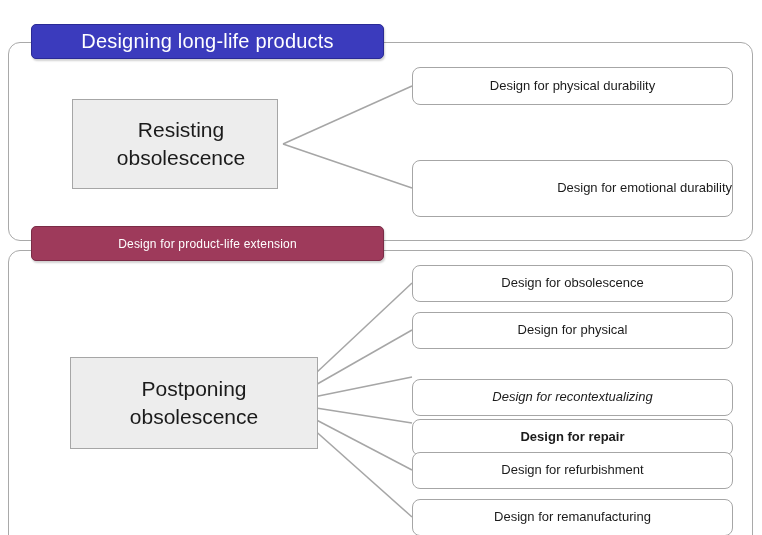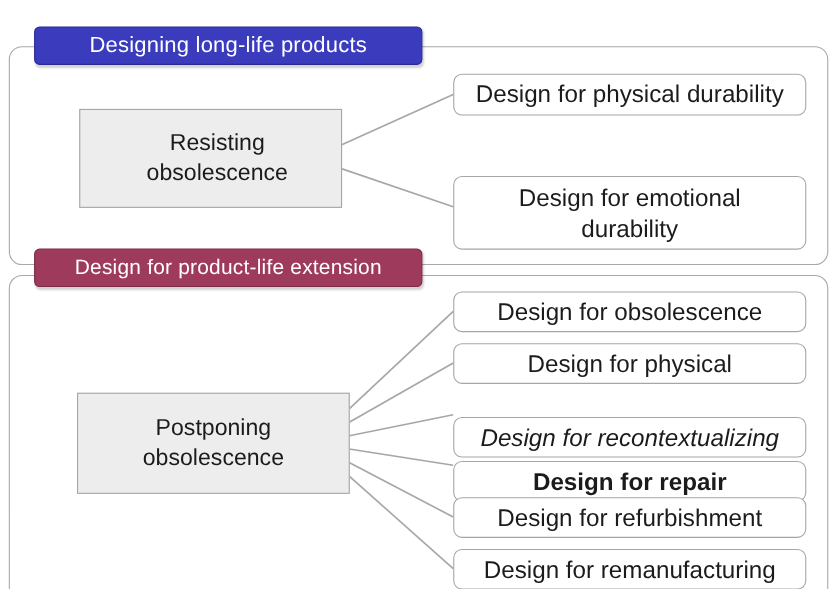--- a/index.html
+++ b/index.html
@@ -58,60 +58,60 @@
   #badge-1 {
     top: 5px;
     background: #3b3bbd;
     border: 1.5px solid #2a2a96;
     font-size: 20px;
   }
   #badge-2 {
     top: 207px;
     background: #9e3a5b;
     border: 1.5px solid #7a2c46;
-    font-size: 19px;
+    font-size: 12px;
   }
 
   .root-node {
     position: absolute;
     background: #ededed;
     border: 1.5px solid #a6a6a6;
     display: flex;
     align-items: center;
     justify-content: center;
     text-align: center;
     font-size: 21px;
     line-height: 1.35;
     color: #1b1b1b;
     box-sizing: border-box;
     z-index: 2;
   }
-  #root-1 { left: 72px; top: 80px;  width: 239px; height: 90px; padding-left: 12px; }
+  #root-1 { left: 72px; top: 80px;  width: 206px; height: 90px; padding-left: 12px; }
   #root-2 { left: 70px; top: 338px; width: 248px; height: 92px; }
   .root-node .root-label { display: inline-block; max-width: 150px; }
 
   .leaf-node {
     position: absolute;
     left: 412px;
     width: 321px;
     background: #ffffff;
     border: 1.5px solid #a6a6a6;
     border-radius: 8px;
     display: flex;
     align-items: center;
     justify-content: center;
     text-align: center;
-    font-size: 22px;
+    font-size: 13px;
     line-height: 1.25;
     color: #1b1b1b;
     box-sizing: border-box;
     z-index: 2;
   }
   #leaf-1-0 { top: 48px;  height: 38px; }
-  #leaf-1-1 { top: 141px; height: 67px; }
+  #leaf-1-1 { top: 141px; height: 57px; justify-content: flex-end; }
   #leaf-1-1 .leaf-label { display: inline-block; max-width: 235px; }
   #leaf-2-0 { top: 246px; height: 37px; }
   #leaf-2-1 { top: 293px; height: 37px; }
   #leaf-2-2 { top: 360px; height: 37px; font-style: italic; }
   #leaf-2-3 { top: 400px; height: 37px; font-weight: bold; }
   #leaf-2-4 { top: 433px; height: 37px; }
   #leaf-2-5 { top: 480px; height: 37px; }
 </style>
 </head>
 <body>

